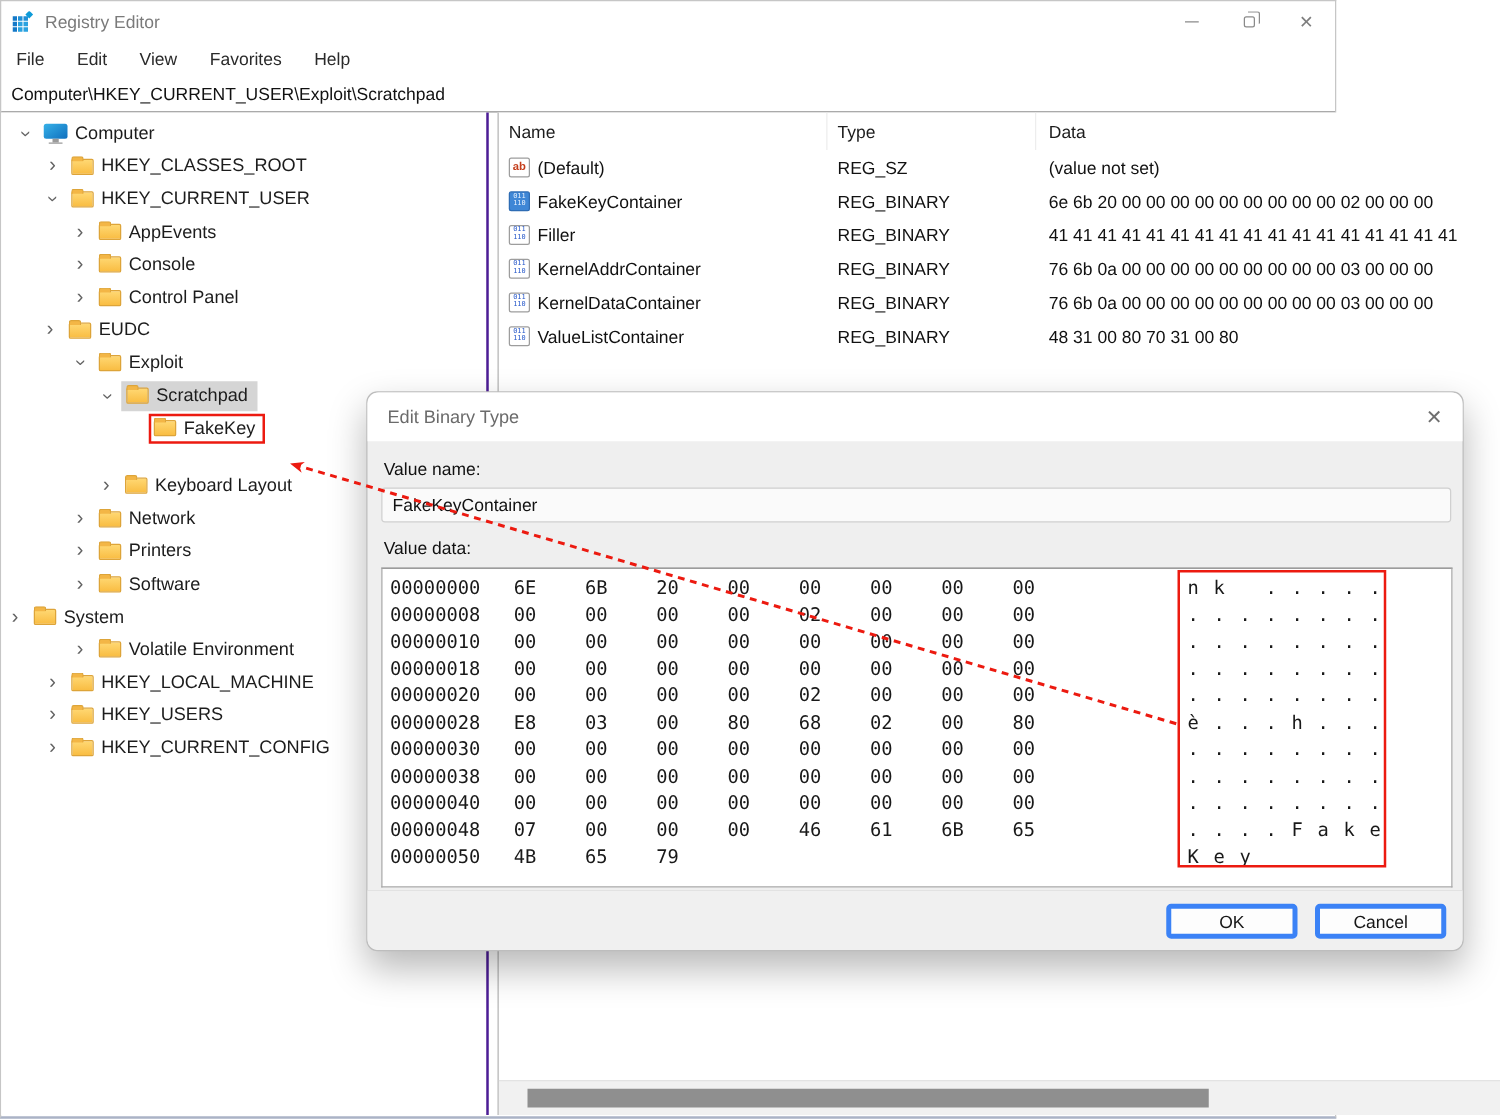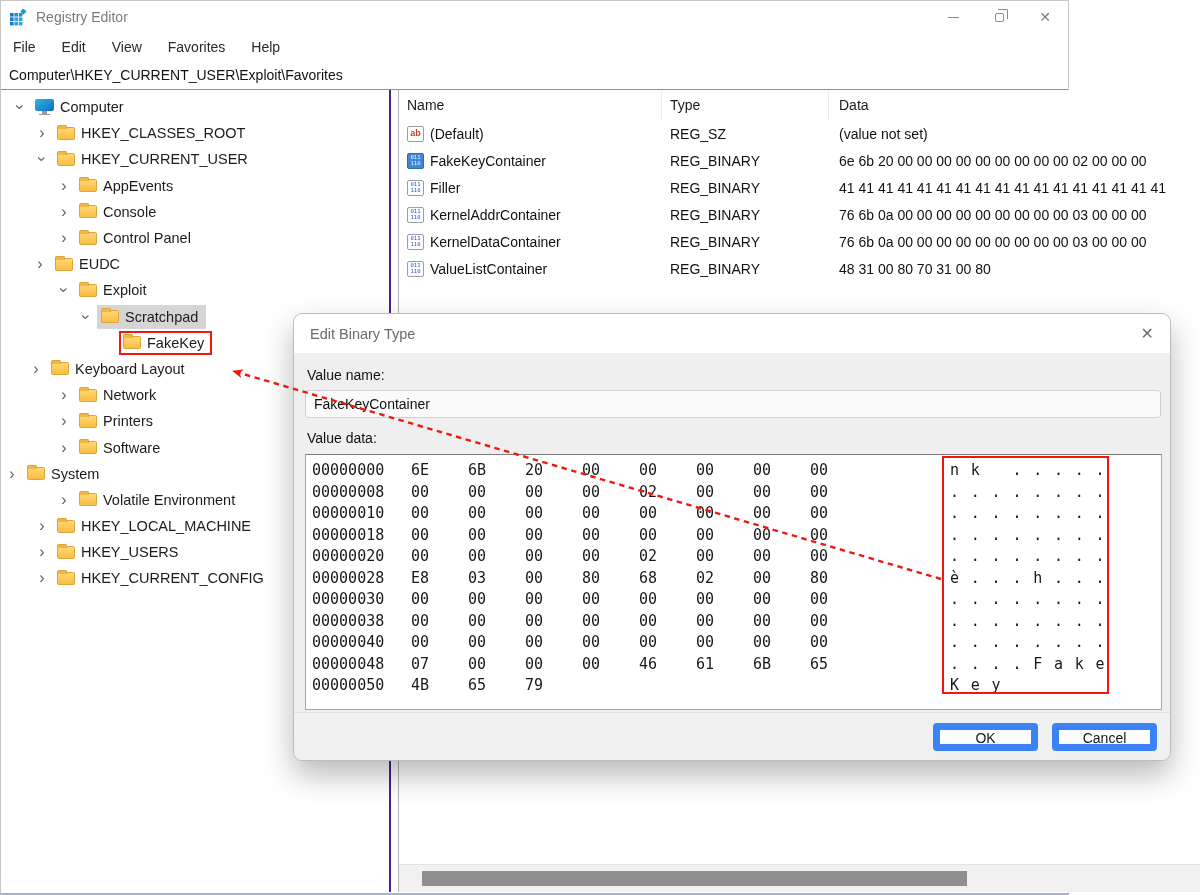--- a/index.html
+++ b/index.html
@@ -71,21 +71,21 @@
   .value-name-field { position:absolute; left:11px; top:76px; width:856px; height:28px; background:#fafafa; border:1px solid #d0d0d0; border-radius:3px; font-size:14px; color:#111; display:flex; align-items:center; padding-left:8px; }
   .hex-box { position:absolute; left:11px; top:140px; width:857px; height:256px; background:#fff; border:1px solid #a8a8a8; border-top-color:#7c7c7c; font-family:"DejaVu Sans Mono",monospace; font-size:15px; color:#191919; }
   .hex-rows { padding:5px 0 0 6px; }
   .hex-row { height:21.5px; line-height:21.5px; position:relative; white-space:nowrap; }
   .hx-offset { display:inline-block; width:99px; }
   .hx-byte { display:inline-block; width:57px; }
   .hx-ascii { position:absolute; left:638px; top:0; }
   .hx-ch { display:inline-block; width:20.8px; }
   .ascii-redbox { position:absolute; left:636px; top:1px; width:167px; height:238px; border:2px solid #ec1a10; pointer-events:none; z-index:55; }
   .dialog-footer { position:absolute; left:0; right:0; bottom:0; height:48px; background:#f0f0f0; border-top:1px solid #e2e2e2; border-radius:0 0 9px 9px; display:flex; align-items:center; justify-content:flex-end; padding-right:13px; gap:14px; }
-  .dlg-btn { width:105px; height:28px; background:#fdfdfd; border:7px solid #3b82f6; border-radius:4px; font-size:14px; color:#161616; font-family:"Liberation Sans",sans-serif; cursor:default; }
+  .dlg-btn { width:105px; height:28px; background:#fdfdfd; border:4px solid #3b82f6; border-radius:4px; font-size:14px; color:#161616; font-family:"Liberation Sans",sans-serif; cursor:default; }
   .arrow-overlay { position:absolute; inset:0; z-index:70; pointer-events:none; }
 </style>
 </head>
 <body>
 
 <div class="window">
 
   <div class="titlebar">
     <div class="app-icon">
       <svg width="17" height="17" viewBox="0 0 17 17">
@@ -117,21 +117,21 @@
 
   <div class="menubar" id="menu-bar">
       <span class="menu-item">File</span>
       <span class="menu-item">Edit</span>
       <span class="menu-item">View</span>
       <span class="menu-item">Favorites</span>
       <span class="menu-item">Help</span>
     </div>
 
   <div class="addressbar">
-    <span class="address-text">Computer\HKEY_CURRENT_USER\Exploit\Favorites</span>
+    <span class="address-text">Computer\HKEY_CURRENT_USER\Exploit\Scratchpad</span>
   </div>
 
   <div class="left-pane">
     <div class="tree" id="tree">
         <div class="tree-row" style="padding-left: 8px;">
           <span class="chev expanded"></span>
           <span class="row-content">
             <span class="tree-icon computer-icon">
               <span class="screen"></span>
               <span class="stand"></span>
@@ -196,21 +196,21 @@
             <span>Scratchpad</span>
           </span>
         </div>
         <div class="tree-row" style="padding-left: 96px;">
           <span class="chev none"></span>
           <span class="row-content redboxed">
             <span class="tree-icon folder-icon"></span>
             <span>FakeKey</span>
           </span>
         </div>
-        <div class="tree-row" style="padding-left: 24px;">
+        <div class="tree-row" style="padding-left: 73px; margin-top: 20px;">
           <span class="chev collapsed"></span>
           <span class="row-content">
             <span class="tree-icon folder-icon"></span>
             <span>Keyboard Layout</span>
           </span>
         </div>
         <div class="tree-row" style="padding-left: 52px;">
           <span class="chev collapsed"></span>
           <span class="row-content">
             <span class="tree-icon folder-icon"></span>

